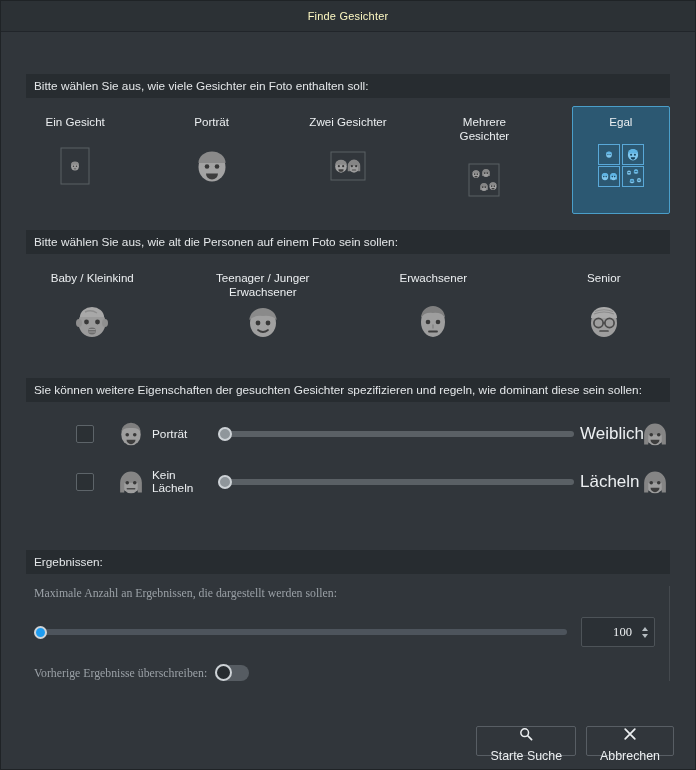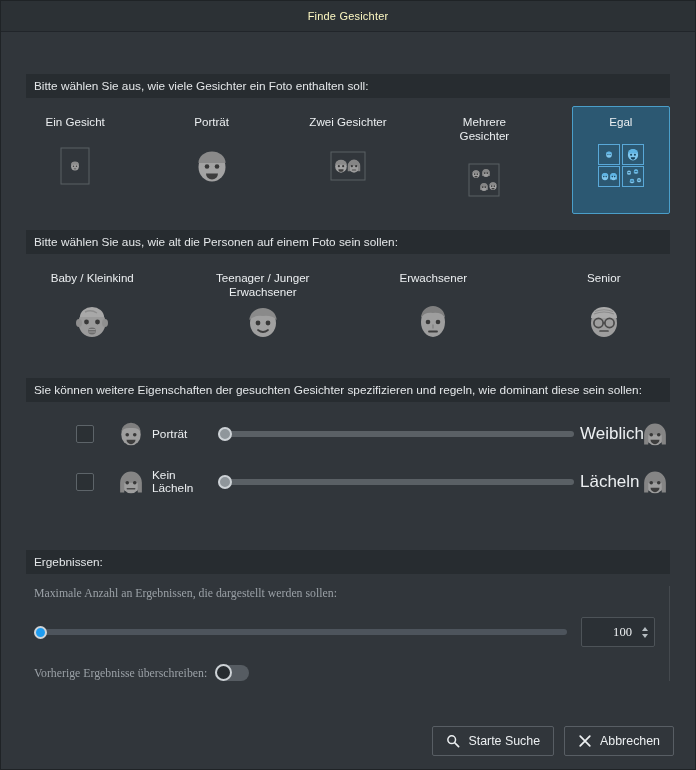--- a/index.html
+++ b/index.html
@@ -264,20 +264,21 @@
   .btn {
     height: 30px;
     background: #31363b;
     border: 1px solid #585e64;
     border-radius: 2px;
     display: flex; align-items: center;
     padding: 0 13px;
     gap: 8px;
     font-size: 12.4px;
     color: #eceff1;
+    flex-direction: column;
   }
   .btn .ico { width: 14px; height: 14px; flex: 0 0 auto; }
 </style>
 </head>
 <body>
 
 <div class="window">
 
   <div class="titlebar">
     <div class="title">Finde Gesichter</div>

